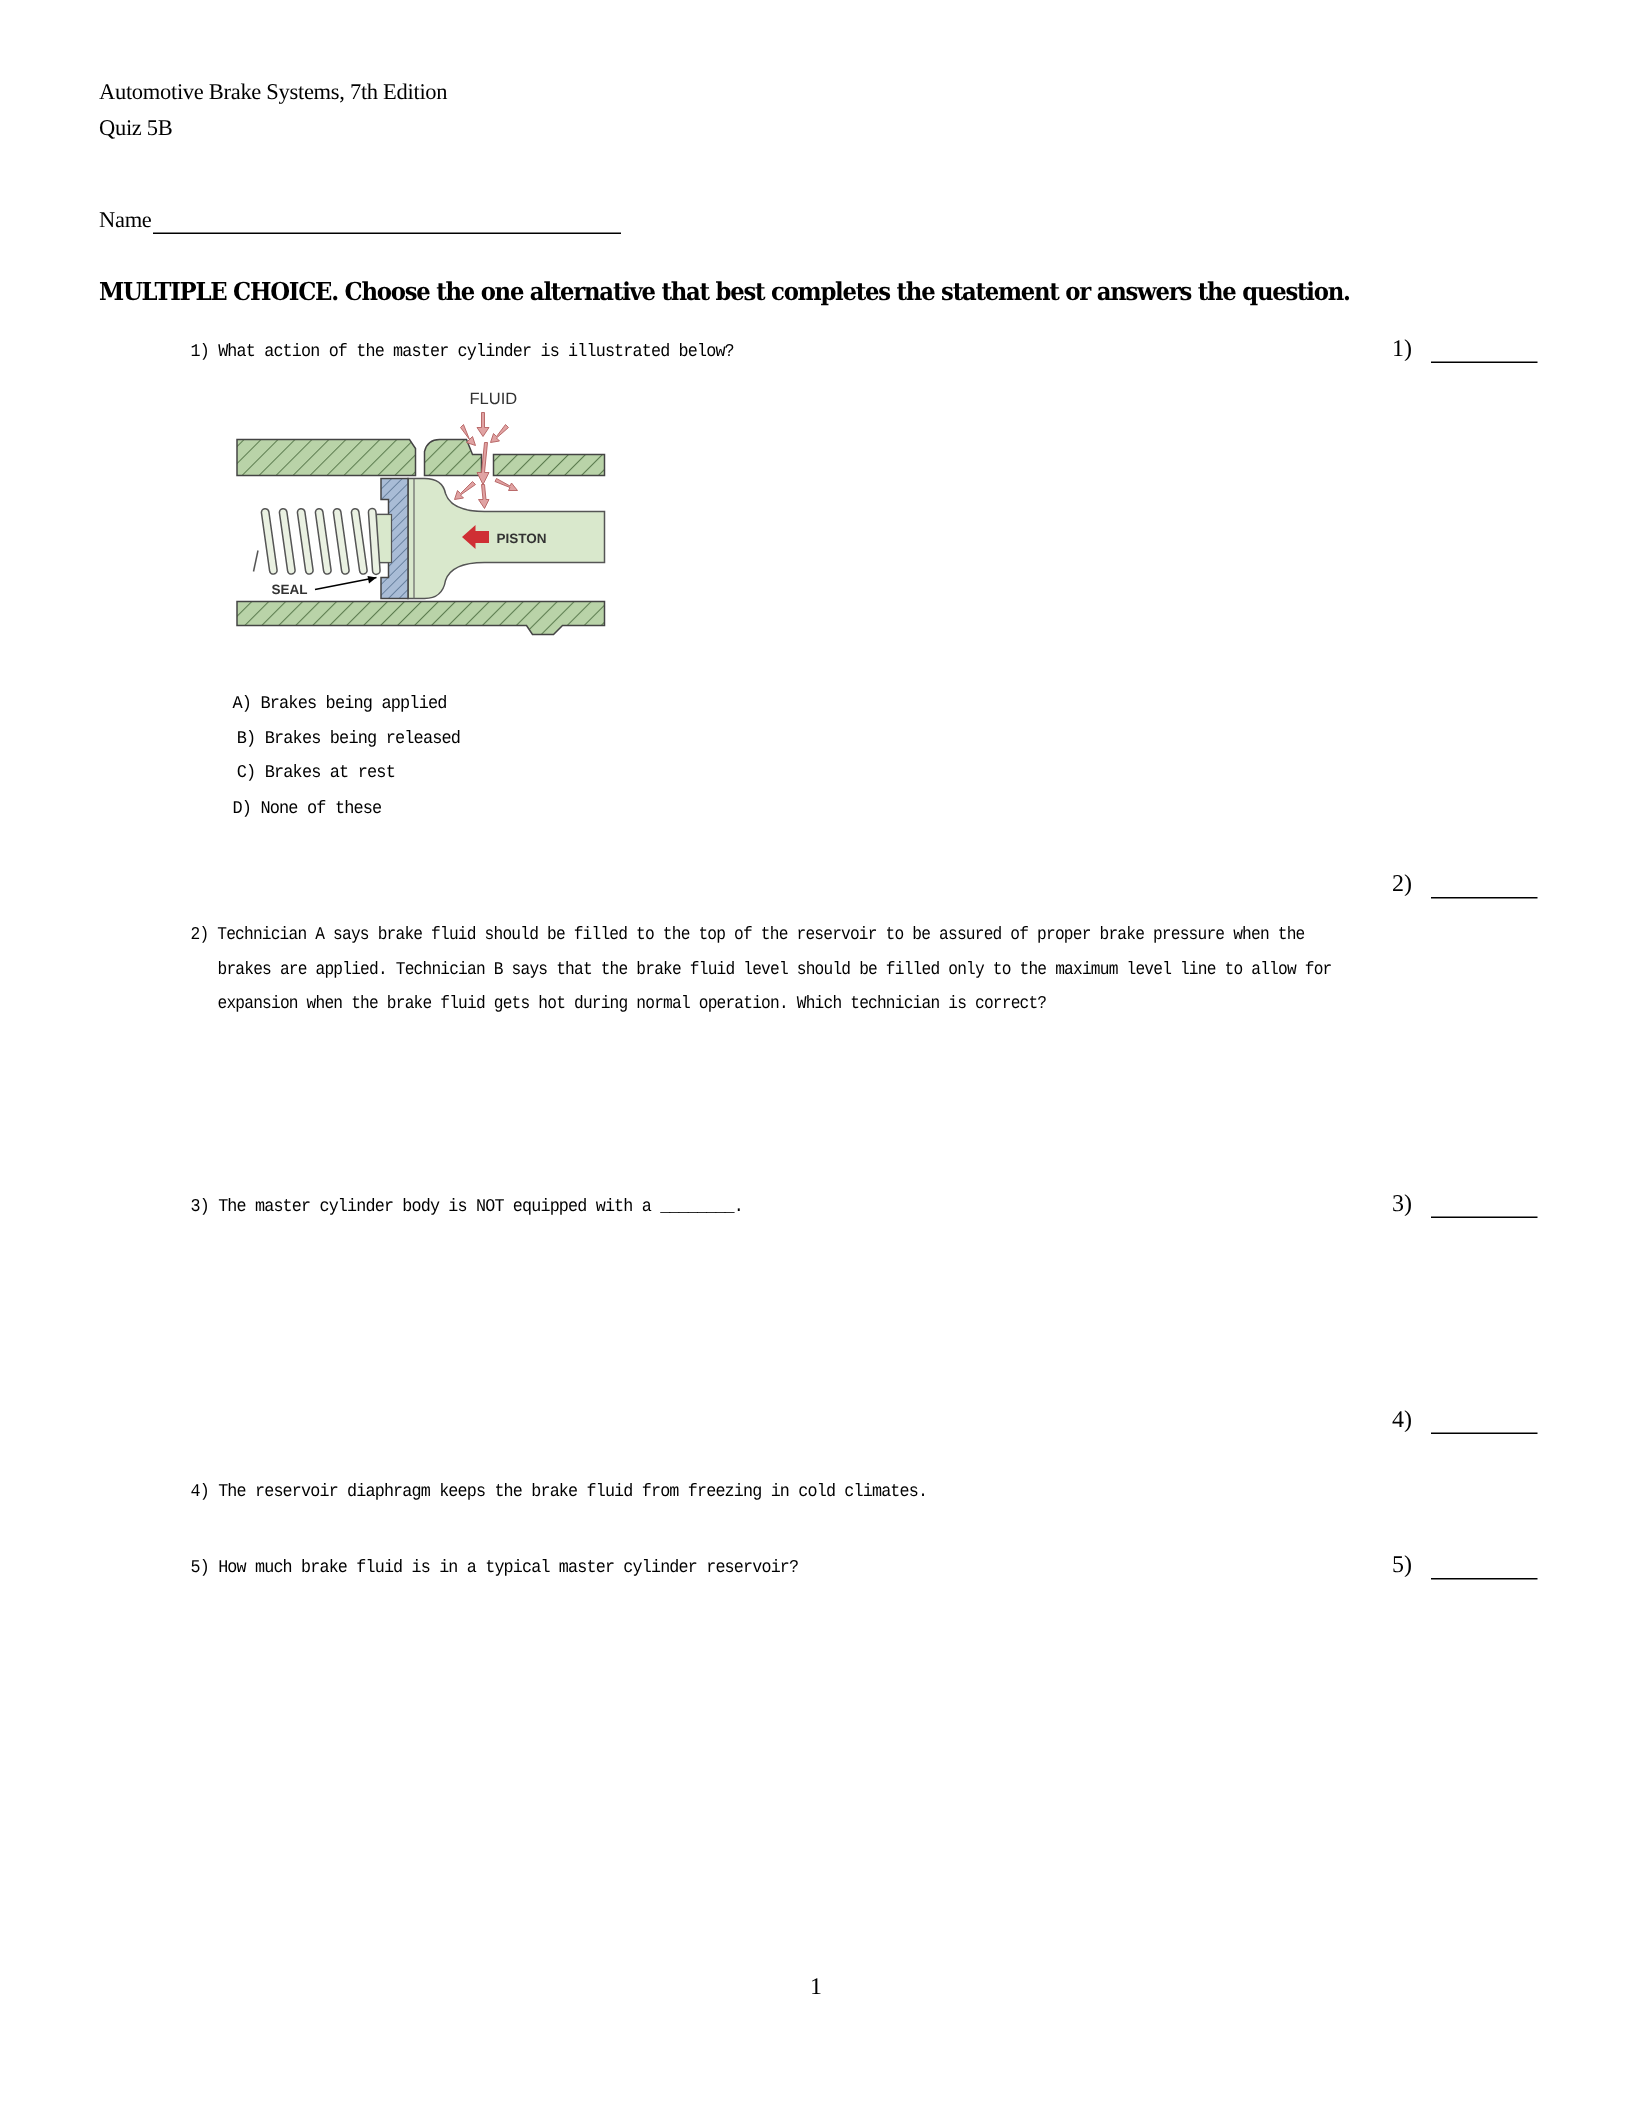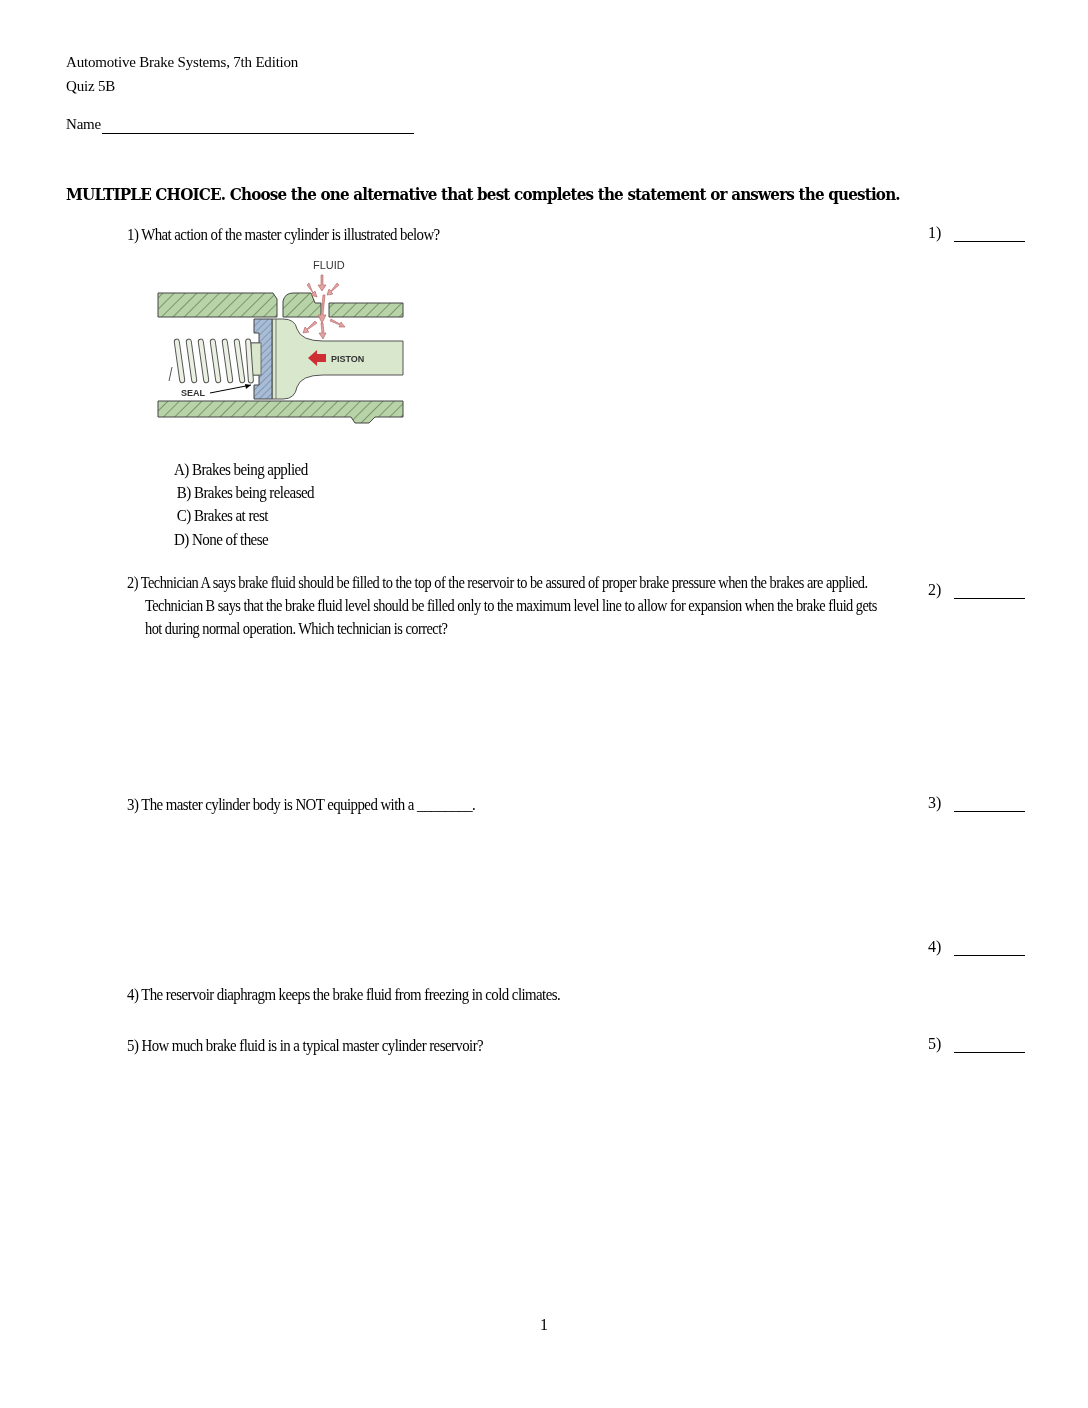--- a/index.html
+++ b/index.html
@@ -3,31 +3,31 @@
   <meta charset="utf-8">
   <style>
     html, body { margin: 0; padding: 0; background: #ffffff; }
     body {
       width: 1088px; height: 1408px; position: relative; overflow: hidden;
       font-family: "Liberation Serif", "DejaVu Serif", serif; color: #000;
     }
     .hdr { position: absolute; left: 66px; font-size: 15px; line-height: 20px; letter-spacing: -0.2px; }
     #course { top: 52px; }
     #quiz { top: 76px; }
-    #name-row { top: 114px; display: flex; align-items: flex-end; }
+    #name-row { top: 137px; display: flex; }
     #name-line { display: inline-block; width: 312px; border-bottom: 1px solid #000; height: 18px; margin-left: 1px; }
     #instructions {
       position: absolute; left: 66px; top: 185px; font-size: 16.5px; font-weight: bold;
       font-family: "DejaVu Serif", serif; letter-spacing: -0.9px; transform: scaleX(0.92); transform-origin: left top;
       white-space: nowrap;
     }
-    .q { position: absolute; left: 127px; font-family: Liberation Serif, serif; font-size: 16px; line-height: 23.2px; letter-spacing: -0.6px; }
+    .q { position: absolute; left: 127px; font-family: Liberation Mono, monospace; font-size: 12px; line-height: 23.2px; letter-spacing: -0.6px; }
     .qtext { white-space: nowrap; transform: scaleX(0.93); transform-origin: left top; }
     .qtext.wrap { white-space: normal; width: 830px; padding-left: 20px; text-indent: -20px; transform: scaleX(0.9); }
-    .opts { margin-left: 47px; }
+    .opts { margin-left: 28px; }
     .opt { white-space: nowrap; transform: scaleX(0.94); transform-origin: left top; }
     .opt.b, .opt.c { padding-left: 3px; }
     .ans {
       position: absolute; left: 928px; font-size: 16px; display: flex; align-items: flex-end;
       font-family: "Liberation Serif", serif;
     }
     .ans .num { width: 26px; }
     .ans .line { display: inline-block; width: 71px; border-bottom: 1.8px solid #000; height: 17px; }
     #fig { position: absolute; left: 155px; top: 255px; width: 252px; height: 172px; }
     #page-num { position: absolute; left: 540px; top: 1316px; font-size: 16px; }
@@ -109,21 +109,21 @@
 
 <div class="q" style="top:458px;">
   <div class="opts">
     <div class="opt a">A) Brakes being applied</div>
     <div class="opt b">B) Brakes being released</div>
     <div class="opt c">C) Brakes at rest</div>
     <div class="opt d">D) None of these</div>
   </div>
 </div>
 
-<div class="q" style="top:571px;">
+<div class="q" style="top:612px;">
   <div class="qtext wrap">2) Technician A says brake fluid should be filled to the top of the reservoir to be assured of proper brake pressure when the brakes are applied. Technician B says that the brake fluid level should be filled only to the maximum level line to allow for expansion when the brake fluid gets hot during normal operation. Which technician is correct?</div>
 </div>
 <div class="ans" style="top:581px;">
   <span class="num">2)</span>
   <span class="line"></span>
 </div>
 
 <div class="q" style="top:793px;">
   <div class="qtext">3) The master cylinder body is NOT equipped with a ________.</div>
 </div>

